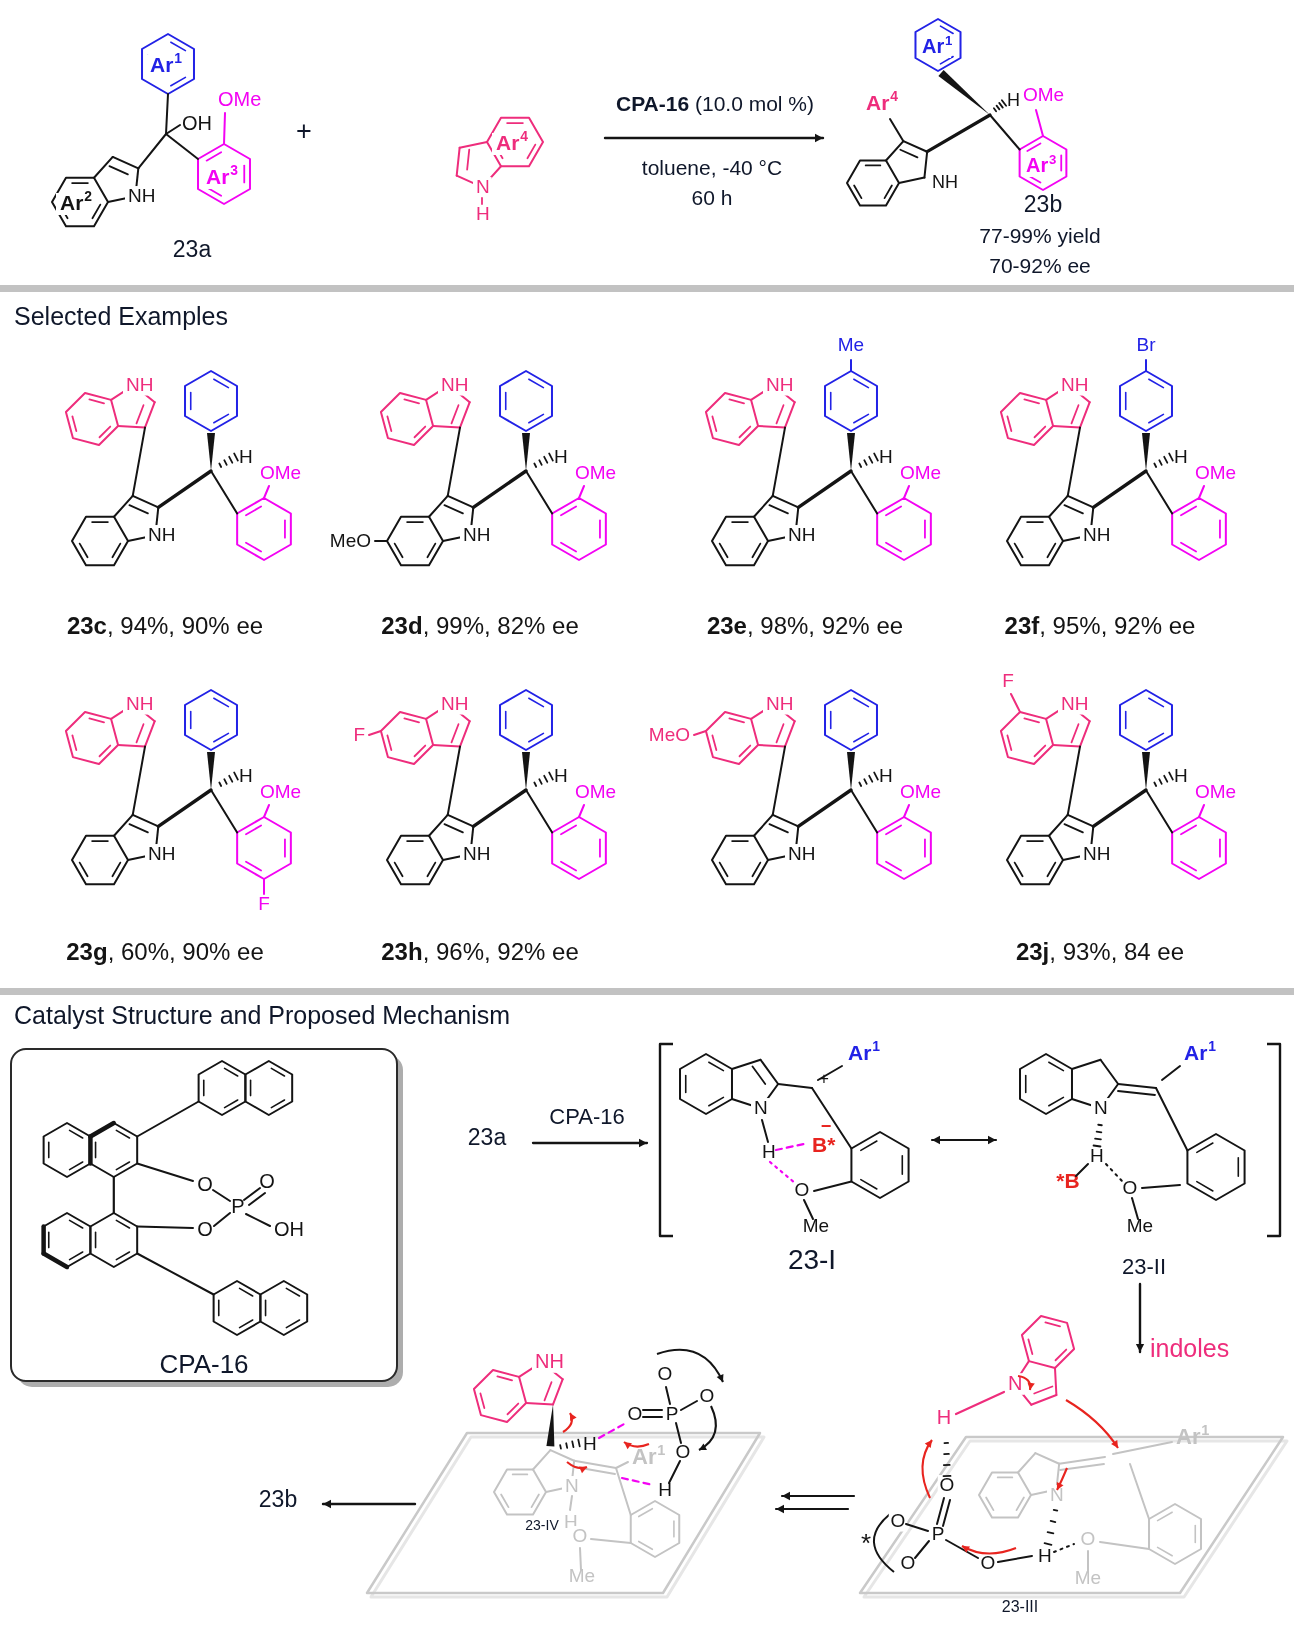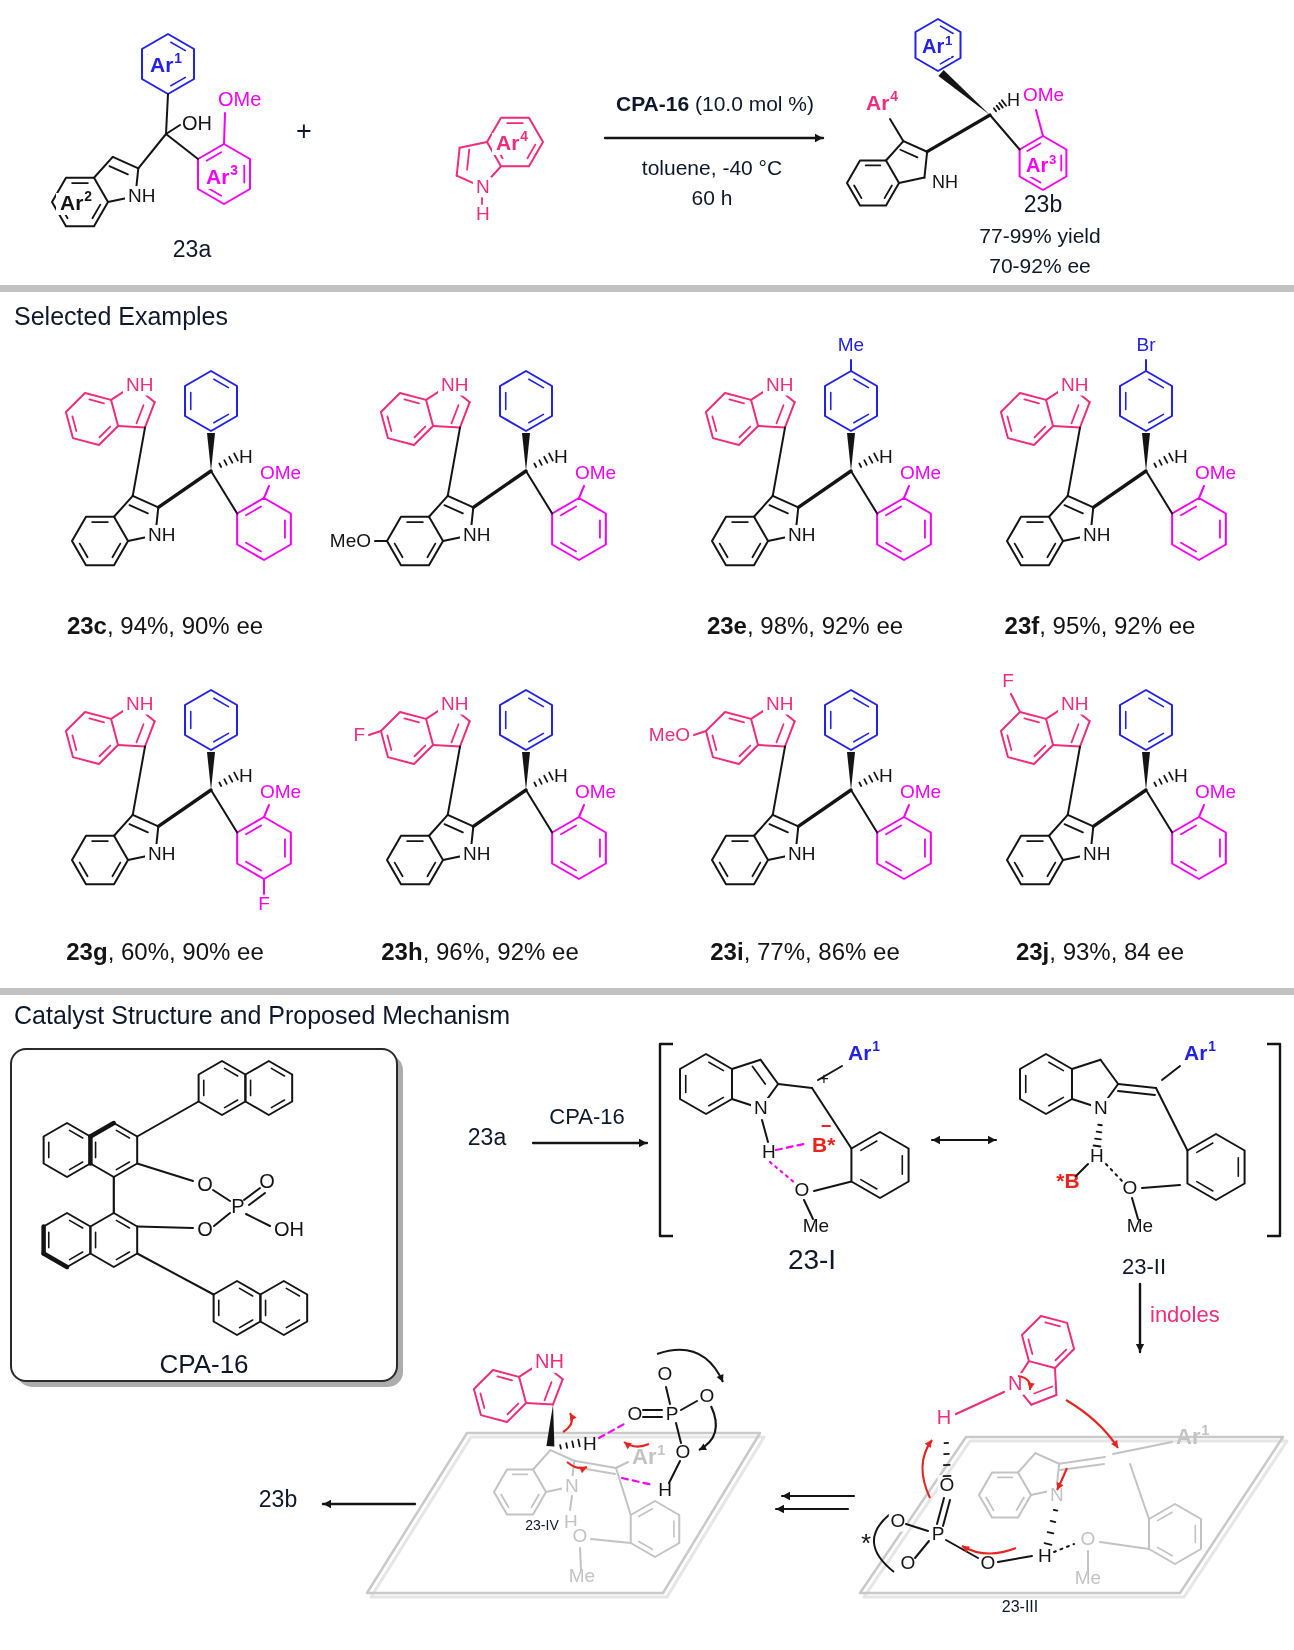--- a/index.html
+++ b/index.html
@@ -310,20 +310,21 @@
       <rect x="209" y="130.04" width="43.620000000000005" height="20.520000000000003" fill="#fff"></rect>
       <text x="212" y="146" fill="#f303f3" font-size="19" font-weight="normal" text-anchor="start" font-family="&quot;Liberation Sans&quot;,sans-serif">OMe</text>
       <rect x="75" y="42.04" width="31.080000000000002" height="20.520000000000003" fill="#fff"></rect>
       <text x="78" y="58" fill="#ee2d7c" font-size="19" font-weight="normal" text-anchor="start" font-family="&quot;Liberation Sans&quot;,sans-serif">NH</text>
       <rect x="97" y="192.04" width="31.080000000000002" height="20.520000000000003" fill="#fff"></rect>
       <text x="100" y="208" fill="#141414" font-size="19" font-weight="normal" text-anchor="start" font-family="&quot;Liberation Sans&quot;,sans-serif">NH</text>
       <line x1="163" y1="38" x2="163" y2="27" stroke="#2222e6" stroke-width="2" stroke-linecap="round"></line>
       <text x="163" y="18" fill="#2222e6" font-size="19" font-weight="normal" text-anchor="middle" font-family="&quot;Liberation Sans&quot;,sans-serif">Br</text>
     </svg>
   <div class="cap" style="left:0px;top:612px"><b>23c</b><span>, 94%, 90% ee</span></div>
+  <div class="cap" style="left:315px;top:612px"><b>23d</b><span>, 99%, 82% ee</span></div>
   <div class="cap" style="left:640px;top:612px"><b>23e</b><span>, 98%, 92% ee</span></div>
   <div class="cap" style="left:935px;top:612px"><b>23f</b><span>, 95%, 92% ee</span></div>
 
   <svg id="ex4" class="abs" style="left:0px;top:652px;width:330px;height:262px" viewBox="-48 0 330 262">
       <path d="M70.07999730980484 92.98811421776806L50.98811421776806 112.07999730980484L24.90811690796322 105.09188309203678L17.92000269019515 79.01188578223196L37.01188578223194 59.920002690195155L63.09188309203678 66.9081169079632Z" stroke="#ee2d7c" stroke-width="2" fill="none" stroke-linejoin="round"></path>
       <line x1="62.25756426799735" y1="93.5355627235095" x2="51.5355627235095" y2="104.25756426799735" stroke="#ee2d7c" stroke-width="1.8" stroke-linecap="round"></line>
       <line x1="28.345229115631035" y1="98.043733105558" x2="24.420704170932492" y2="83.39720661637162" stroke="#ee2d7c" stroke-width="1.8" stroke-linecap="round"></line>
       <line x1="41.397206616371605" y1="66.42070417093248" x2="56.043733105558005" y2="70.34522911563103" stroke="#ee2d7c" stroke-width="1.8" stroke-linecap="round"></line>
       <line x1="70.07999730980484" y1="92.98811421776806" x2="97.04140204471959" y2="94.40113676540034" stroke="#ee2d7c" stroke-width="2" stroke-linecap="round"></line>
       <line x1="97.04140204471959" y1="94.40113676540034" x2="106.72305606071049" y2="69.1934077817206" stroke="#ee2d7c" stroke-width="2" stroke-linecap="round"></line>
@@ -499,21 +500,20 @@
       <text x="212" y="146" fill="#f303f3" font-size="19" font-weight="normal" text-anchor="start" font-family="&quot;Liberation Sans&quot;,sans-serif">OMe</text>
       <rect x="75" y="42.04" width="31.080000000000002" height="20.520000000000003" fill="#fff"></rect>
       <text x="78" y="58" fill="#ee2d7c" font-size="19" font-weight="normal" text-anchor="start" font-family="&quot;Liberation Sans&quot;,sans-serif">NH</text>
       <rect x="97" y="192.04" width="31.080000000000002" height="20.520000000000003" fill="#fff"></rect>
       <text x="100" y="208" fill="#141414" font-size="19" font-weight="normal" text-anchor="start" font-family="&quot;Liberation Sans&quot;,sans-serif">NH</text>
       <line x1="37.01188578223194" y1="59.920002690195155" x2="28" y2="42" stroke="#ee2d7c" stroke-width="2" stroke-linecap="round"></line>
       <text x="25" y="35" fill="#ee2d7c" font-size="19" font-weight="normal" text-anchor="middle" font-family="&quot;Liberation Sans&quot;,sans-serif">F</text>
     </svg>
   <div class="cap" style="left:0px;top:938px"><b>23g</b><span>, 60%, 90% ee</span></div>
   <div class="cap" style="left:315px;top:938px"><b>23h</b><span>, 96%, 92% ee</span></div>
-  <div class="cap" style="left:640px;top:938px"><b>23i</b><span>, 77%, 86% ee</span></div>
   <div class="cap" style="left:935px;top:938px"><b>23j</b><span>, 93%, 84 ee</span></div>
 
   <div class="bar" style="top:988px"></div>
   <div class="t bold" style="left:14px;top:1001px;font-size:25px">Catalyst Structure and Proposed Mechanism</div>
 
   <div class="box">
     <svg id="scpa" style="width:384px;height:330px" viewBox="0 0 384 330">
         <path d="M78.38268590217984 113.5L55 127L31.617314097820156 113.5L31.61731409782016 86.5L54.99999999999999 73L78.38268590217984 86.49999999999999Z" stroke="#141414" stroke-width="2" fill="none" stroke-linejoin="round"></path>
         <line x1="70.68510570318224" y1="112.0042" x2="57.55338930051804" y2="119.5858" stroke="#141414" stroke-width="1.6" stroke-linecap="round"></line>
         <line x1="36.76150499629972" y1="107.5816" x2="36.76150499629972" y2="92.4184" stroke="#141414" stroke-width="1.6" stroke-linecap="round"></line>
@@ -650,21 +650,21 @@
     </svg>
   <div class="t c bold" style="left:447px;top:1124px;width:80px;font-size:23px">23a</div>
   <div class="t c bold" style="left:527px;top:1104px;width:120px;font-size:22px">CPA-16</div>
   <div class="t c bold" style="left:772px;top:1244px;width:80px;font-size:28px">23-I</div>
   <div class="t c bold" style="left:1104px;top:1254px;width:80px;font-size:22px">23-II</div>
 
   <svg id="sindarr" class="abs" style="left:1122px;top:1282px;width:60px;height:80px" viewBox="0 0 60 80">
       <line x1="18" y1="2" x2="18" y2="70" stroke="#141414" stroke-width="2.4" stroke-linecap="round"></line>
       <path d="M18 70L13.843987420126654 62.01704569498644L22.156012579873344 62.01704569498644Z" fill="#141414"></path>
     </svg>
-  <div class="t pink" style="left:1150px;top:1302px;font-size:22px">indoles</div>
+  <div class="t pink" style="left:1150px;top:1334px;font-size:25px">indoles</div>
 
   <svg id="sm3" class="abs" style="left:820px;top:1292px;width:474px;height:332px" viewBox="0 0 474 332">
       <path d="M44 305L150 149L467 149L364 305Z" stroke="#e6e6e6" stroke-width="3" fill="none" stroke-linejoin="round"></path>
       <path d="M40 301L146 145L463 145L360 301Z" stroke="#c9c9c9" stroke-width="2.5" fill="none" stroke-linejoin="round"></path>
       <path d="M211 203L198 225.5166604983954L172 225.5166604983954L159 203L172 180.4833395016046L198 180.4833395016046Z" stroke="#c3c3c3" stroke-width="2" fill="none" stroke-linejoin="round"></path>
       <line x1="203.8604" y1="205.4588193264248" x2="196.5596" y2="218.10417586232361" stroke="#c3c3c3" stroke-width="1.8" stroke-linecap="round"></line>
       <line x1="173.4404" y1="218.10417586232361" x2="166.1396" y2="205.4588193264248" stroke="#c3c3c3" stroke-width="1.8" stroke-linecap="round"></line>
       <line x1="177.69920000000002" y1="185.4370048112516" x2="192.30079999999998" y2="185.4370048112516" stroke="#c3c3c3" stroke-width="1.8" stroke-linecap="round"></line>
       <line x1="211" y1="203" x2="236.43034413397402" y2="197.5946480940042" stroke="#c3c3c3" stroke-width="2" stroke-linecap="round"></line>
       <line x1="236.43034413397402" y1="197.5946480940042" x2="239.15314050703054" y2="171.73466975080234" stroke="#c3c3c3" stroke-width="2" stroke-linecap="round"></line>

